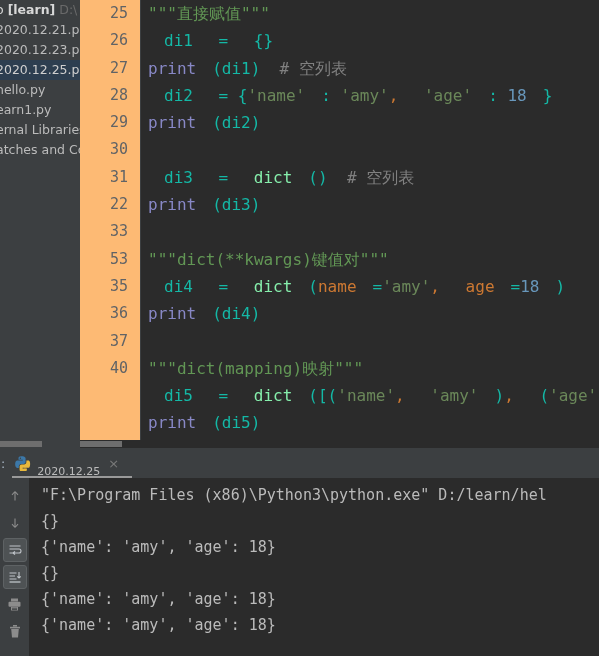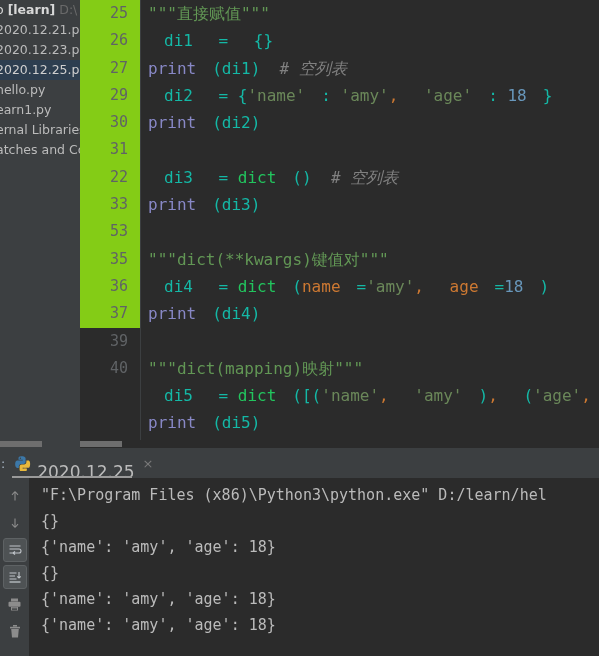--- a/index.html
+++ b/index.html
@@ -48,22 +48,22 @@
   
   .editor {
     flex: 1;
     height: 448px;
     background: #2B2B2B;
     position: relative;
     overflow: hidden;
   }
   .gutter {
     position: absolute; left: 0; top: 0;
-    width: 60px; height: 328px;
-    background: #84cc16;
+    width: 60px; height: 440px;
+    background: #fdba74;
   }
   .gutter .ln {
     height: 27.3px;
     line-height: 27.3px;
     text-align: right;
     padding-right: 12px;
     color: #606366;
     font-family: "DejaVu Sans Mono", monospace;
     font-size: 15px;
   }
@@ -79,22 +79,22 @@
   .code .cl {
     height: 27.3px;
     line-height: 27.3px;
     white-space: pre;
     font-family: "DejaVu Sans Mono", monospace;
     font-size: 16px;
     color: #A9B7C6;
     padding-left: 7px;
   }
   .t-doc  { color: #629755; }
-  .t-com  { color: #808080; font-style: italic; }
-  .t-kw   { color: #22c55e; }
+  .t-com  { color: #808080; }
+  .t-kw   { color: #86efac; margin-left: 16px; }
   .t-fn   { color: #8888C6; }
   .t-str  { color: #6A8759; }
   .t-num  { color: #6897BB; }
   .t-op   { color: #CC7832; }
   .t-kwarg{ color: #CC7832; }
   .t-def  { color: #14b8a6; margin-left: 16px; }
 
   
   .h-scroll-track {
     position: absolute; left: 0; bottom: 0;
@@ -133,21 +133,21 @@
     color: #A9B7C6; font-size: 12.5px;
     margin-left: 1px; margin-right: 10px;
   }
   .run-tab {
     display: flex; align-items: center;
     height: 30px;
     padding: 0 6px 0 0;
     position: relative;
   }
   .py-icon { width: 16px; height: 16px; margin-right: 6px; display:block; }
-  .run-tab-label { color: #BBBBBB; font-size: 17px; margin-top: 17px; }
+  .run-tab-label { color: #BBBBBB; font-size: 11px; margin-top: 17px; }
   .run-tab-close {
     margin-left: 8px; color: #7A7A7A; font-size: 13px;
     line-height: 1;
   }
   .run-tab-underline {
     position: absolute; left: 12px; bottom: 0;
     width: 120px; height: 2px; background: #9A9A9A;
   }
 
   .console-wrap {
@@ -207,30 +207,30 @@
       <div class="sidebar-hscroll">
         <div class="thumb"></div>
       </div>
     </div>
 
     <div class="editor">
       <div class="gutter" id="gutter">
           <div class="ln">25</div>
           <div class="ln">26</div>
           <div class="ln">27</div>
+          <div class="ln">28</div>
           <div class="ln">29</div>
           <div class="ln">30</div>
           <div class="ln">31</div>
           <div class="ln">22</div>
           <div class="ln">33</div>
           <div class="ln">53</div>
           <div class="ln">35</div>
           <div class="ln">36</div>
           <div class="ln">37</div>
-          <div class="ln">39</div>
           <div class="ln">40</div>
         </div>
       <div class="gutter-edge"></div>
       <div class="code" id="code-lines">
           <div class="cl"><span class="t-doc">"""直接赋值"""</span></div>
           <div class="cl"><span class="t-def">di1</span><span class="t-def"> = </span><span class="t-def">{}</span></div>
           <div class="cl"><span class="t-fn">print</span><span class="t-def">(di1)</span><span class="t-com">  # 空列表</span></div>
           <div class="cl"><span class="t-def">di2</span><span class="t-def"> = {</span><span class="t-str">'name'</span><span class="t-def">: </span><span class="t-str">'amy'</span><span class="t-op">,</span><span class="t-def"> </span><span class="t-str">'age'</span><span class="t-def">: </span><span class="t-num">18</span><span class="t-def">}</span></div>
           <div class="cl"><span class="t-fn">print</span><span class="t-def">(di2)</span></div>
           <div class="cl">&nbsp;</div>

